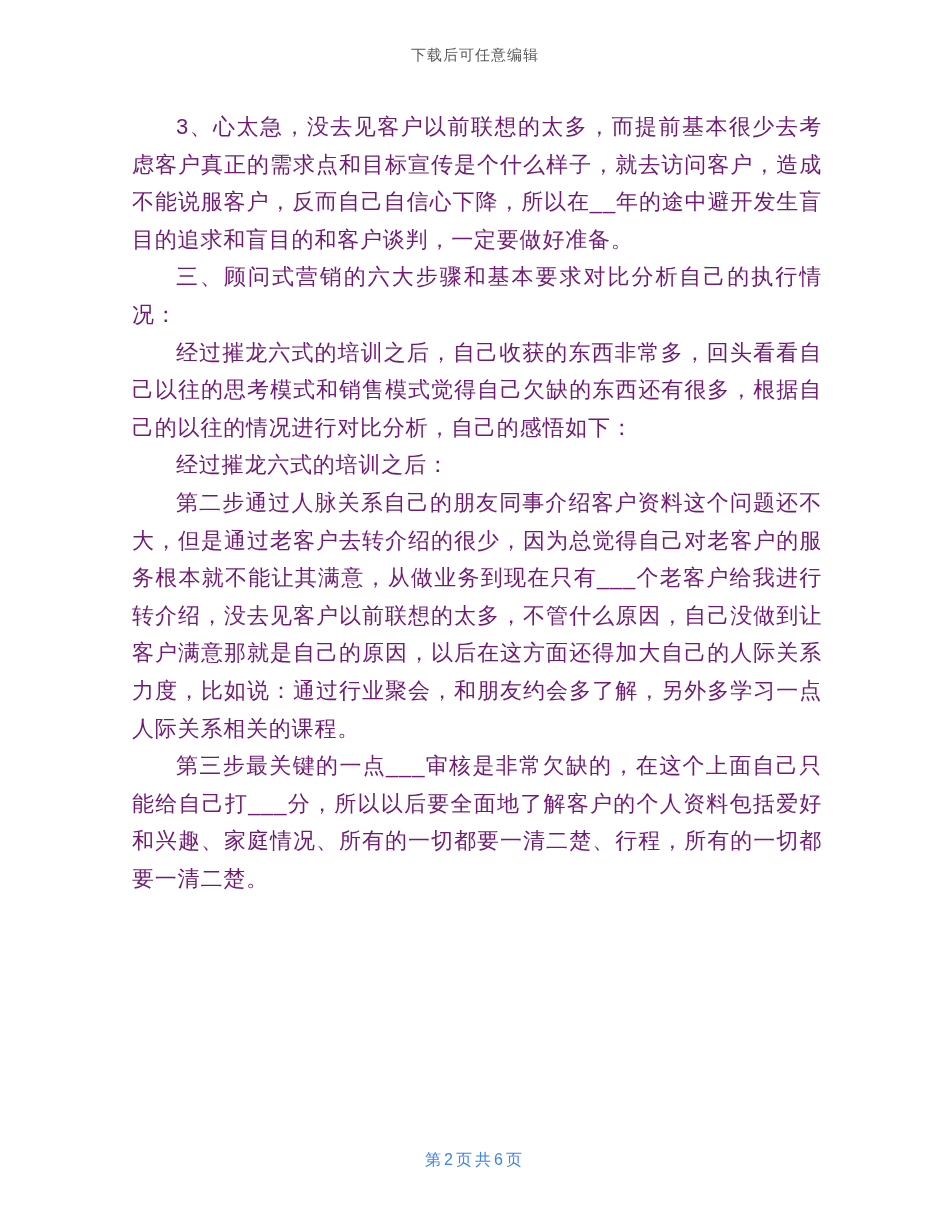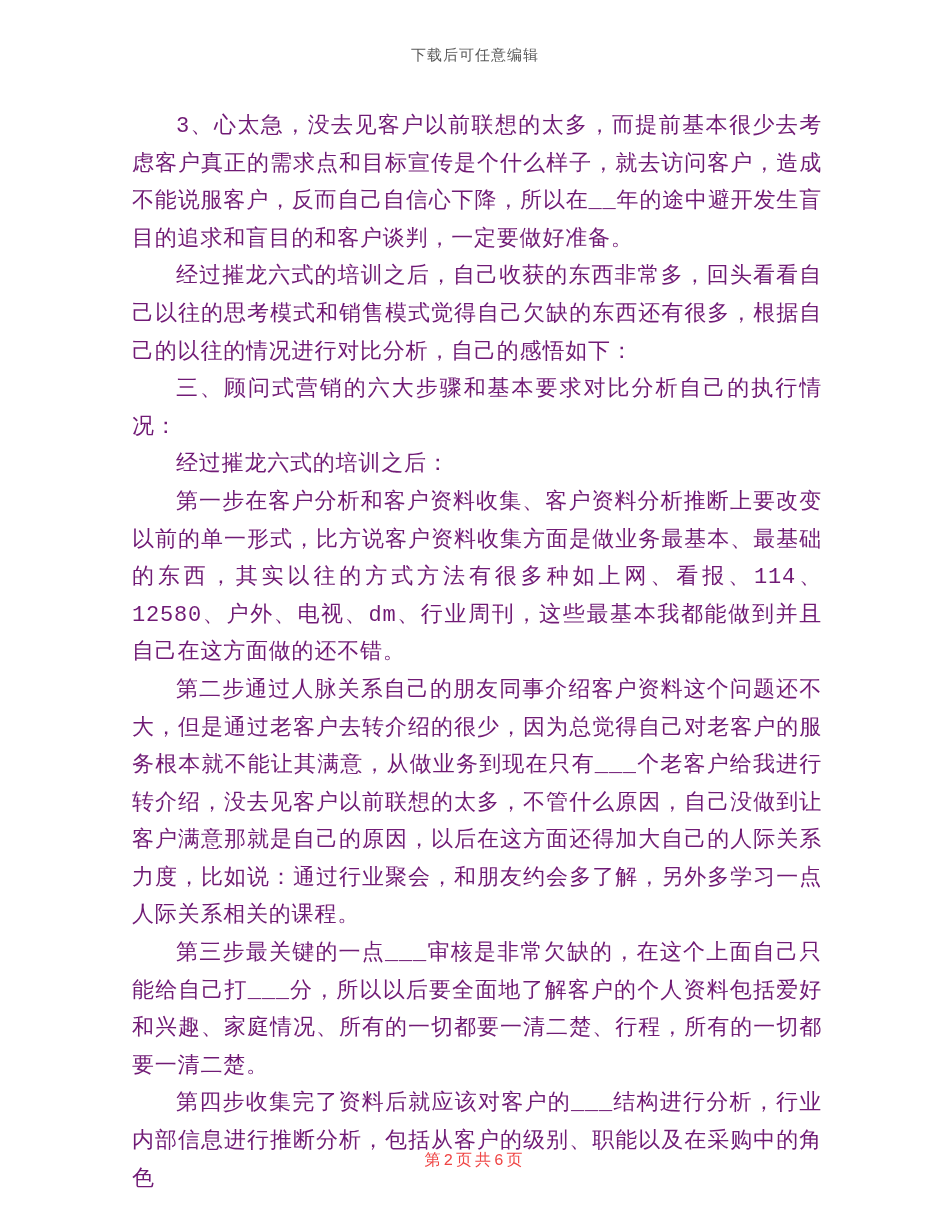--- a/index.html
+++ b/index.html
@@ -6,21 +6,21 @@
     margin: 0;
     padding: 0;
     background: #ffffff;
   }
   .page {
     position: relative;
     width: 950px;
     height: 1188px;
     background: #ffffff;
     overflow: hidden;
-    font-family: Liberation Mono, monospace;
+    font-family: Liberation Sans, sans-serif;
   }
   .header-note {
     position: absolute;
     top: 46px;
     left: 0;
     width: 100%;
     text-align: center;
     font-size: 15px;
     color: #595959;
     letter-spacing: 1px;
@@ -42,35 +42,33 @@
     padding: 0;
     text-indent: 2em;
   }
   .footer {
     position: absolute;
     top: 1150px;
     left: 0;
     width: 100%;
     text-align: center;
     font-size: 16px;
-    color: #ef4444;
+    color: #3b82f6;
     letter-spacing: 3px;
   }
 </style>
 </head>
 <body>
 
 <div class="page">
   <div class="header-note">下载后可任意编辑</div>
 
   <div class="content">
       <p>3、心太急，没去见客户以前联想的太多，而提前基本很少去考虑客户真正的需求点和目标宣传是个什么样子，就去访问客户，造成不能说服客户，反而自己自信心下降，所以在__年的途中避开发生盲目的追求和盲目的和客户谈判，一定要做好准备。</p>
+      <p>三、顾问式营销的六大步骤和基本要求对比分析自己的执行情况：</p>
       <p>经过摧龙六式的培训之后，自己收获的东西非常多，回头看看自己以往的思考模式和销售模式觉得自己欠缺的东西还有很多，根据自己的以往的情况进行对比分析，自己的感悟如下：</p>
-      <p>三、顾问式营销的六大步骤和基本要求对比分析自己的执行情况：</p>
       <p>经过摧龙六式的培训之后：</p>
-      <p>第一步在客户分析和客户资料收集、客户资料分析推断上要改变以前的单一形式，比方说客户资料收集方面是做业务最基本、最基础的东西，其实以往的方式方法有很多种如上网、看报、114、12580、户外、电视、dm、行业周刊，这些最基本我都能做到并且自己在这方面做的还不错。</p>
       <p>第二步通过人脉关系自己的朋友同事介绍客户资料这个问题还不大，但是通过老客户去转介绍的很少，因为总觉得自己对老客户的服务根本就不能让其满意，从做业务到现在只有___个老客户给我进行转介绍，没去见客户以前联想的太多，不管什么原因，自己没做到让客户满意那就是自己的原因，以后在这方面还得加大自己的人际关系力度，比如说：通过行业聚会，和朋友约会多了解，另外多学习一点人际关系相关的课程。</p>
       <p>第三步最关键的一点___审核是非常欠缺的，在这个上面自己只能给自己打___分，所以以后要全面地了解客户的个人资料包括爱好和兴趣、家庭情况、所有的一切都要一清二楚、行程，所有的一切都要一清二楚。</p>
-      <p>第四步收集完了资料后就应该对客户的___结构进行分析，行业内部信息进行推断分析，包括从客户的级别、职能以及在采购中的角色</p>
     </div>
 
   <div class="footer">第2页共6页</div>
 </div>
 
 </body></html>

